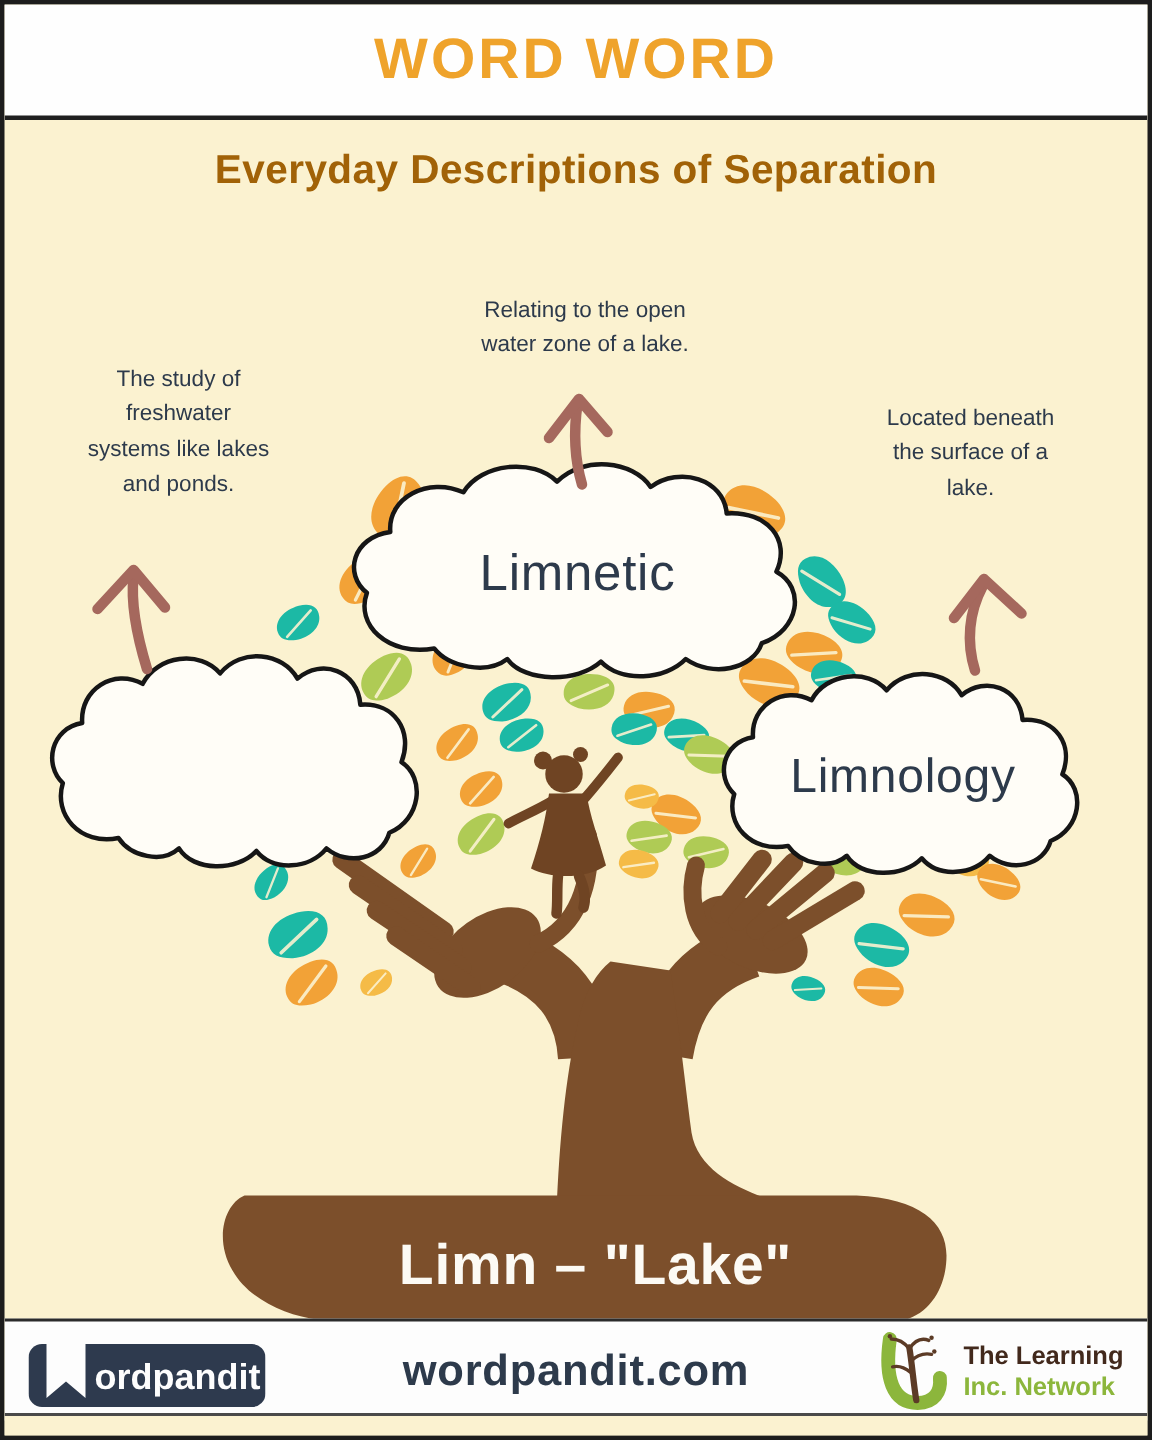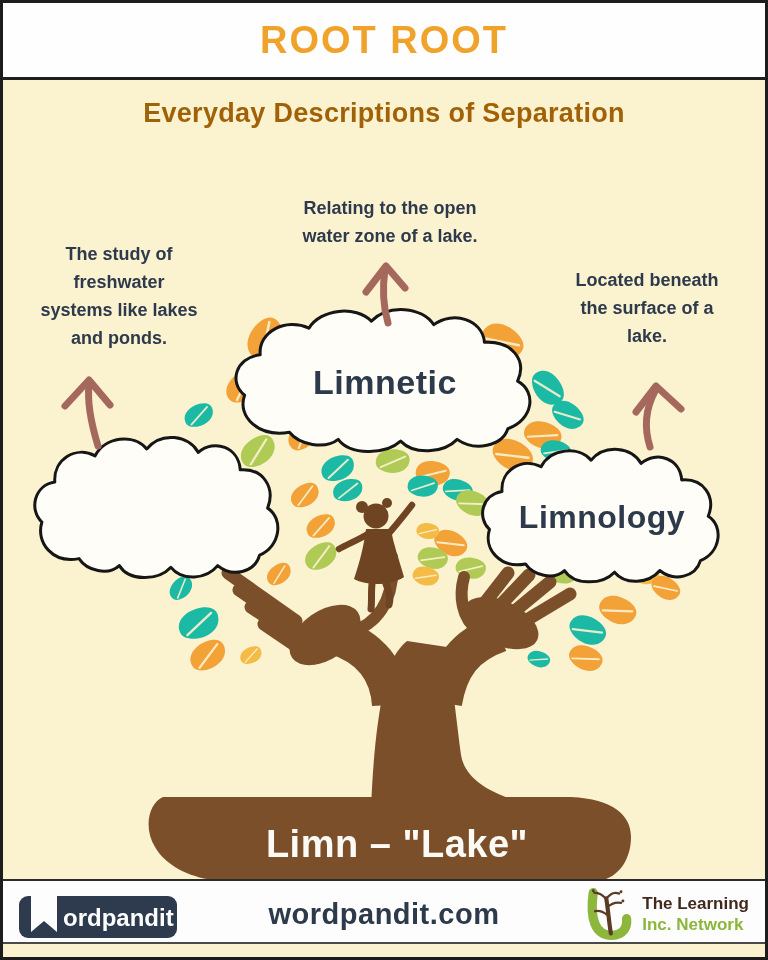--- a/index.html
+++ b/index.html
@@ -17,30 +17,30 @@
     color:#EFA32B;font-size:38px;font-weight:bold;letter-spacing:2px;
   }
   .subtitle{
     position:absolute;top:95px;left:0;right:0;text-align:center;
     color:#a16207;font-size:27px;font-weight:bold;letter-spacing:0.3px;
   }
   .treesvg{position:absolute;left:0;top:0;width:768px;height:960px;}
   .cloud{position:absolute;display:flex;align-items:center;justify-content:center;}
   .cloud svg{position:absolute;inset:0;width:100%;height:100%;}
   .cloud-word{
-    position:relative;color:#2D3A4B;font-weight:bold;letter-spacing:0.5px;
+    position:relative;color:#2D3A4B;font-weight:normal;letter-spacing:0.5px;
   }
   .cloud-limnology{left:26px;top:432px;width:258px;height:148px;}
   .cloud-limnetic{left:226px;top:304px;width:312px;height:150px;}
   .cloud-sublimnial{left:474px;top:444px;width:250px;height:140px;}
   .cloud-limnology .cloud-word{font-size:33px;}
   .cloud-limnetic .cloud-word{font-size:34px;}
   .cloud-sublimnial .cloud-word{font-size:32px;}
   .def-text{
-    position:absolute;color:#2D3A4B;font-size:18px;font-weight:bold;
+    position:absolute;color:#2D3A4B;font-size:15px;font-weight:normal;
     line-height:1.55;text-align:center;white-space:pre-line;
   }
   .def-limnology{left:2px;top:238px;width:228px;}
   .def-limnetic{left:252px;top:192px;width:270px;}
   .def-sublimnial{left:524px;top:264px;width:240px;}
   .arrowsvg{position:absolute;left:0;top:0;width:768px;height:960px;pointer-events:none;}
   .root-label{
     position:absolute;left:214px;top:820px;width:360px;text-align:center;
     color:#FCFAF4;font-size:38px;font-weight:bold;letter-spacing:0.5px;
   }
@@ -62,21 +62,21 @@
   .partner-text{line-height:1.25;font-weight:bold;font-size:17px;}
   .partner-line1{color:#42291C;}
   .partner-line2{color:#8CB63C;}
 </style>
 </head>
 <body>
 
 <div class="canvas">
 
   <div class="header">
-    <div class="title">ROOT ROOT</div>
+    <div class="title">WORD WORD</div>
   </div>
 
   <div class="subtitle">Everyday Descriptions of Separation</div>
 
   <svg class="treesvg" viewBox="0 0 768 960" aria-hidden="true">
     <defs>
       <g id="leaf">
         <path d="M-19,2 C-19,-8 -8,-14 5,-13 C15,-12 20,-7 18,1 C16,10 5,15 -7,13 C-15,11 -19,8 -19,2 Z"></path>
         <path d="M-13,8 L13,-6" stroke="#FBF2D0" stroke-width="2.2" stroke-linecap="round" fill="none" opacity="0.9"></path>
       </g>

